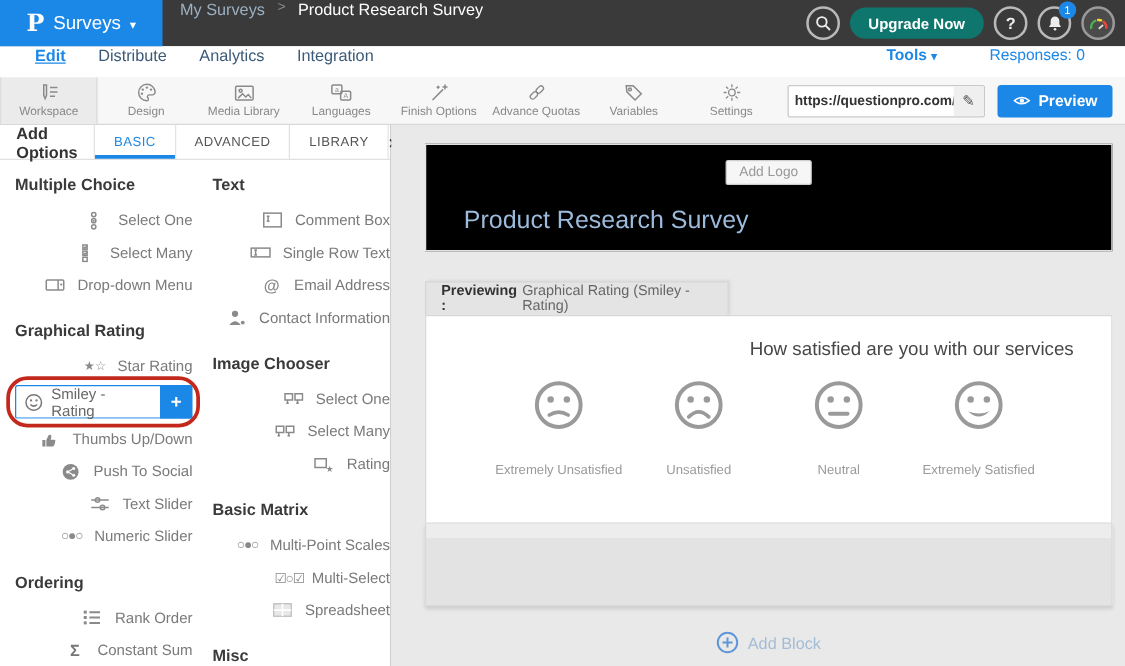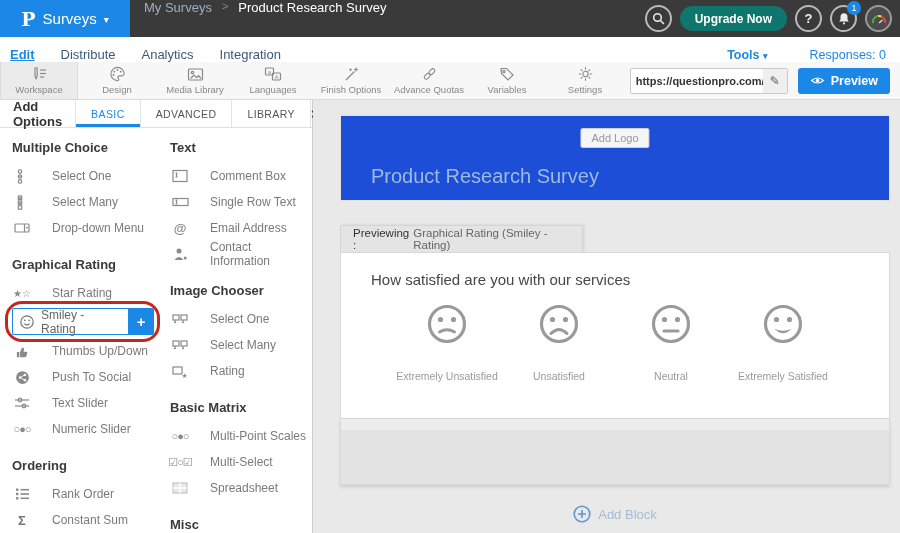--- a/index.html
+++ b/index.html
@@ -23,21 +23,21 @@
   .upgrade-btn { height:25px; border-radius:13px; background:#0f766e; color:#fff;
     font-size:12px; font-weight:bold; border:none; padding:0 15px; cursor:pointer; }
   .help-glyph { font-size:13px; font-weight:bold; }
   .bell-wrap { position:relative; }
   .badge { position:absolute; top:-4px; right:-4px; width:14px; height:14px; border-radius:50%;
     background:#1b87e6; color:#fff; font-size:9px; display:flex; align-items:center; justify-content:center; }
   .avatar { width:27px; height:27px; border-radius:50%; background:#4b4b4b;
     border:2px solid #9a9a9a; display:flex; align-items:center; justify-content:center; cursor:pointer; }
 
   
-  .subnav { height:25px; background:#fff; display:flex; align-items:flex-end; padding:0 10px; }
+  .subnav { height:25px; background:#fff; display:flex; align-items:flex-start; padding:0 28px; }
   .subnav-tabs { display:flex; gap:26px; font-size:13px; }
   .subnav-tab { color:#3b5a78; cursor:pointer; }
   .subnav-tab.active { color:#1b87e6; font-weight:bold; text-decoration:underline; }
   .subnav-right { margin-left:auto; display:flex; gap:42px; font-size:12.5px; padding-right:4px; }
   .tools-link { color:#1b87e6; font-weight:bold; cursor:pointer; }
   .tools-link .caret { font-size:9px; }
   .responses { color:#1b87e6; }
 
   
   .toolbar { height:38px; background:#f7f7f7; border-bottom:1px solid #d8d8d8; display:flex; }
@@ -65,50 +65,50 @@
   .sb-tabs { margin-left:auto; display:flex; }
   .sb-tab { padding:0 15px; font-size:10.5px; letter-spacing:.4px; color:#555; display:flex;
     align-items:center; border-left:1px solid #e3e3e3; cursor:pointer; }
   .sb-tab.active { color:#1b87e6; box-shadow:inset 0 -3px 0 #1b87e6; }
   .sb-close { width:30px; display:flex; align-items:center; justify-content:center;
     border-left:1px solid #e3e3e3; color:#333; font-size:14px; font-weight:bold; cursor:pointer; }
   .sb-body { display:flex; gap:16px; padding:10px 0 0 12px; overflow:hidden; }
   .sb-col { width:142px; }
   .sb-section { margin-bottom:16px; }
   .sb-section h4 { font-size:13px; color:#3a3a3a; margin:2px 0 8px; }
-  .sb-item { display:flex; align-items:center; gap:20px; height:26px; font-size:12px; color:#7a7a7a; cursor:pointer; }
+  .sb-item { display:flex; align-items:center; gap:8px; height:26px; font-size:12px; color:#7a7a7a; cursor:pointer;justify-content:flex-end; }
   .sb-ic { width:20px; display:flex; justify-content:center; align-items:center; color:#8a8a8a; flex:none; }
   .glyph-ic { font-size:11px; letter-spacing:-1px; white-space:nowrap; }
   .sigma-ic { font-size:13px; font-weight:bold; color:#777; }
   .at-ic { font-size:13px; font-weight:bold; }
   .star-ic { font-size:10px; letter-spacing:0; }
 
   .sel-wrap { position:relative; display:inline-flex; align-items:stretch; height:27px; margin:2px 0 3px; }
   .sel-box { display:flex; align-items:center; gap:6px; background:#fff; border:1px solid #1b87e6;
     border-right:none; border-radius:2px 0 0 2px; padding:1px 6px 0 6px; font-size:12px; color:#666; cursor:pointer; }
   .sel-plus { width:26px; background:#1b87e6; color:#fff; border:none; font-size:15px;
     font-weight:bold; border-radius:0 2px 2px 0; cursor:pointer; }
   .red-ring { position:absolute; left:-7px; top:-7px; right:-6px; bottom:-7px;
     border:3px solid #c4281c; border-radius:17px; pointer-events:none; }
 
   
   .main { flex:1; background:#e9e9e9; padding:15px 10px 0 27px; overflow:hidden; }
-  .header-card { height:86px; background:#1d4ed8; border:1px solid #e2e2e2; position:relative; margin-bottom:24px; }
+  .header-card { height:86px; background:#000000; border:1px solid #e2e2e2; position:relative; margin-bottom:24px; }
   .add-logo-btn { position:absolute; top:12px; left:50%; transform:translateX(-50%);
     background:#f6f6f6; border:1px solid #cfcfcf; border-radius:2px; padding:3px 10px;
     font-size:11px; color:#999; cursor:pointer; }
   .survey-title { position:absolute; left:30px; bottom:12px; font-size:20px; color:#9cbbdc; }
 
   .preview-tab { width:243px; height:27px; background:#e4e4e4; border:1px solid #d5d5d5; border-bottom:none;
     display:flex; align-items:center; padding:0 12px; font-size:11.5px; gap:4px; position:relative; z-index:2;
     box-shadow:2px -1px 2px rgba(0,0,0,.06); }
-  .pv-label { font-weight:normal; color:#333; }
+  .pv-label { font-weight:bold; color:#333; }
   .pv-value { color:#666; }
   .preview-card { background:#fff; border:1px solid #d9d9d9; height:167px; padding:18px 30px 0; }
-  .question-text { font-size:15px; color:#474747; margin-bottom:16px; }
+  .question-text { font-size:15px; color:#474747; margin-bottom:16px;text-align:right; }
   .smiley-row { display:flex; justify-content:center; padding:0 8px; }
   .smiley-opt { width:112px; display:flex; flex-direction:column; align-items:center; cursor:pointer; }
   .smiley-opt svg { display:block; margin-bottom:26px; }
   .smiley-label { font-size:10.5px; color:#9a9a9a; white-space:nowrap; }
   .block-footer { height:66px; border:1px solid #d9d9d9; border-top:none;
     background:linear-gradient(#ededed 0 11px, #e3e3e3 11px); box-shadow:0 2px 3px rgba(0,0,0,.12); }
   .add-block { margin-top:20px; display:flex; align-items:center; justify-content:center; gap:7px;
     color:#a3bcd6; font-size:13px; cursor:pointer; }
 
   .svgray { stroke:#8a8a8a; fill:none; stroke-width:1.2; }

